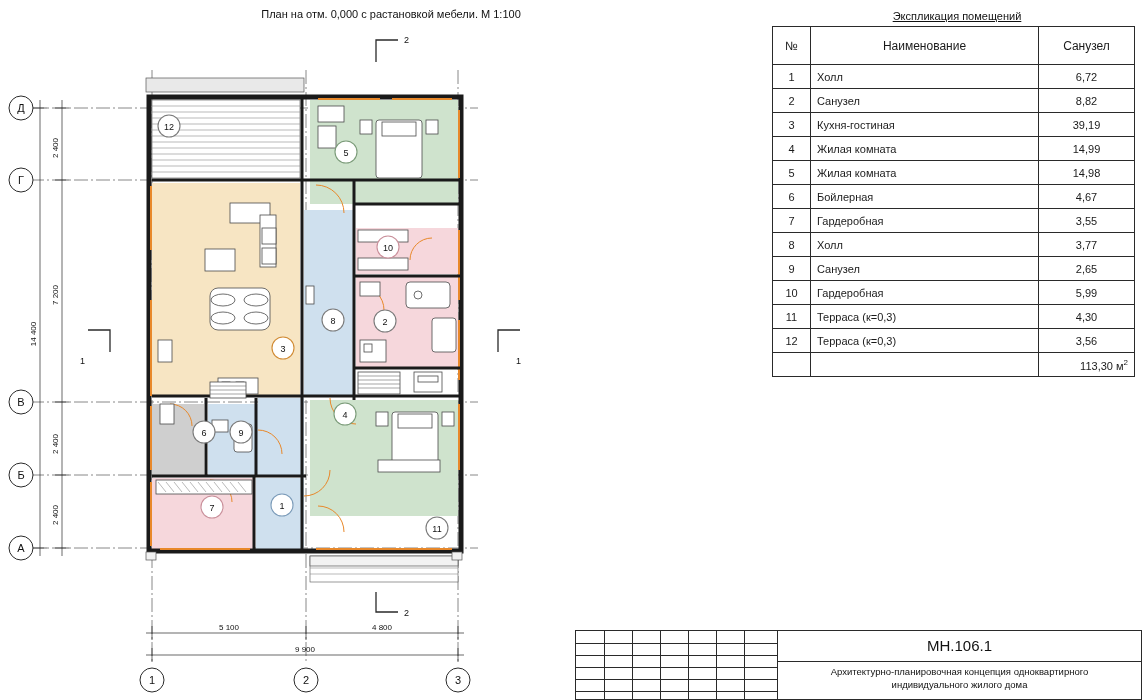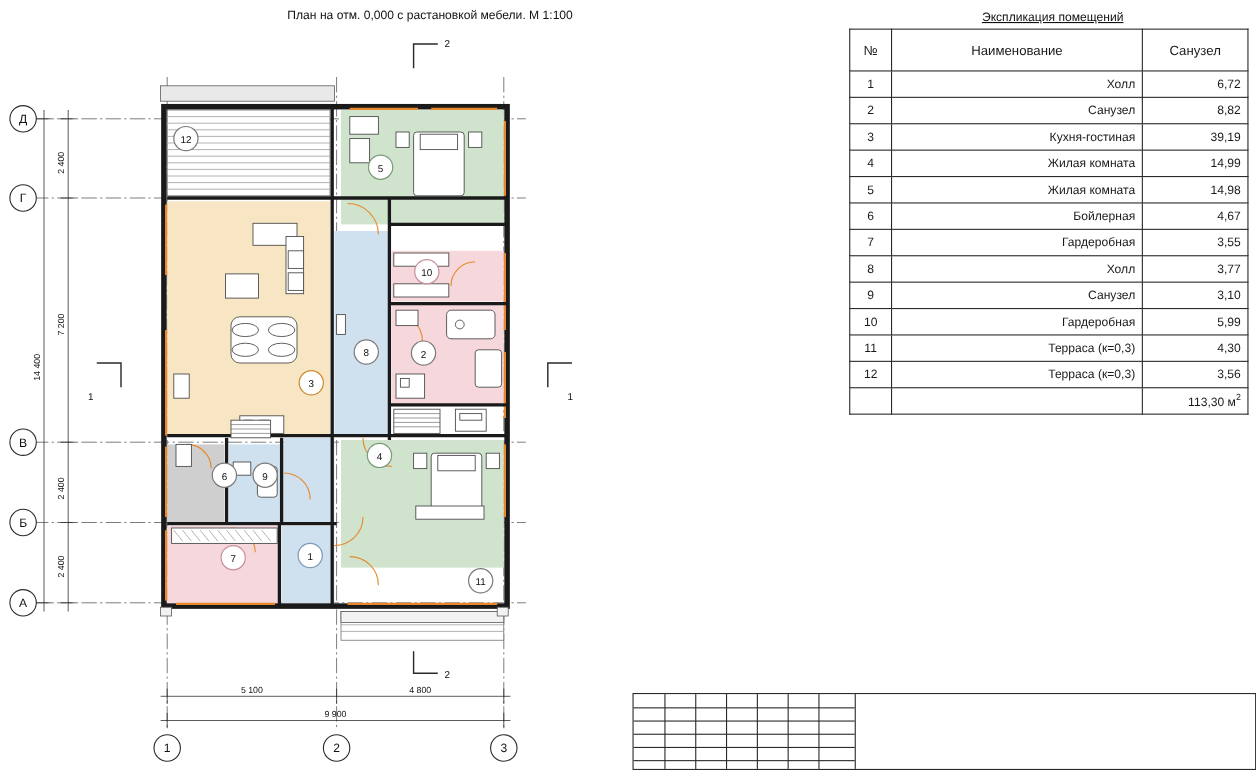--- a/index.html
+++ b/index.html
@@ -37,22 +37,22 @@
     padding: 0 6px;
     height: 24px;
     font-weight: normal;
   }
   table.expl thead th {
     height: 38px;
     text-align: center;
     font-size: 12px;
   }
   .col-num { width: 38px; text-align: center; }
-  .col-name { width: 228px; text-align: right; }
-  .col-area { width: 96px; text-align: right; padding-left: 10px; }
+  .col-name { width: 228px; text-align: left; }
+  .col-area { width: 96px; text-align: center; padding-left: 10px; }
   .total-row td { border-top: 1px solid #2a2a2a; }
   .total-cell { text-align: right; padding-left: 10px; }
   sup { font-size: 8px; }
 
   
   .stamp {
     position: absolute; left: 575px; top: 630px;
     width: 567px; height: 70px;
     border: 1px solid #2a2a2a;
     display: flex;
@@ -449,21 +449,21 @@
         <td class="col-area">3,55</td>
       </tr>
       <tr>
         <td class="col-num">8</td>
         <td class="col-name">Холл</td>
         <td class="col-area">3,77</td>
       </tr>
       <tr>
         <td class="col-num">9</td>
         <td class="col-name">Санузел</td>
-        <td class="col-area">3,10</td>
+        <td class="col-area">2,65</td>
       </tr>
       <tr>
         <td class="col-num">10</td>
         <td class="col-name">Гардеробная</td>
         <td class="col-area">5,99</td>
       </tr>
       <tr>
         <td class="col-num">11</td>
         <td class="col-name">Терраса (к=0,3)</td>
         <td class="col-area">4,30</td>
@@ -488,15 +488,23 @@
       <div class="h" style="top:36px"></div>
       <div class="h" style="top:48px"></div>
       <div class="h" style="top:60px"></div>
       <div class="v" style="left:28px"></div>
       <div class="v" style="left:56px"></div>
       <div class="v" style="left:84px"></div>
       <div class="v" style="left:112px"></div>
       <div class="v" style="left:140px"></div>
       <div class="v" style="left:168px"></div>
     </div>
+    <div class="stamp-main">
+      <div class="stamp-code">МН.106.1</div>
+      <div class="stamp-divider"></div>
+      <div class="stamp-sub">
+        <div>Архитектурно-планировочная концепция одноквартирного</div>
+        <div>индивидуального жилого дома</div>
+      </div>
+    </div>
   </div>
 
 </div>
 
 </body></html>

